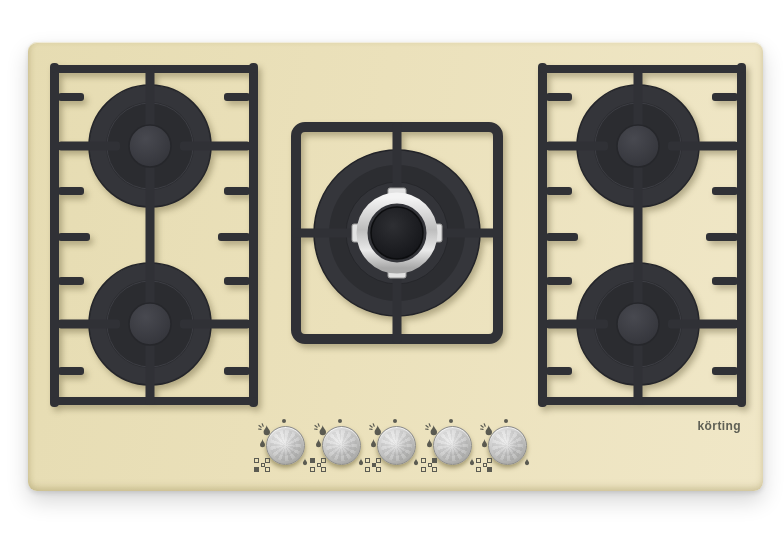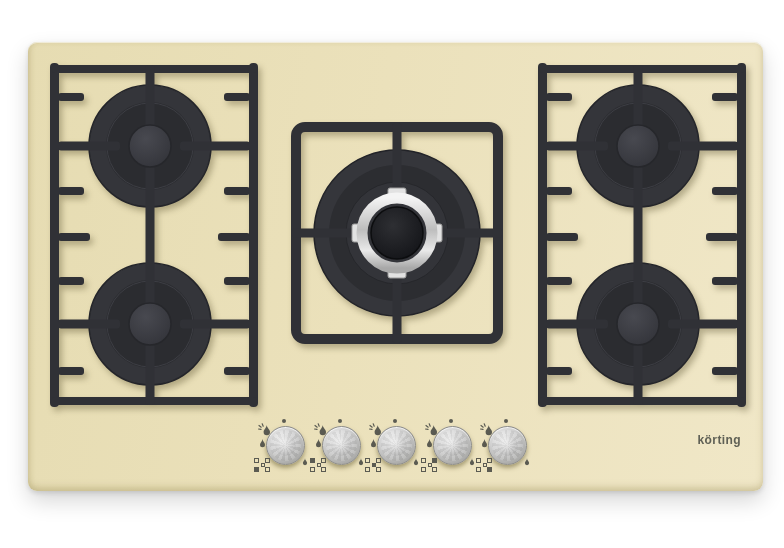--- a/index.html
+++ b/index.html
@@ -32,21 +32,21 @@
   .icon-flame-high{position:absolute;left:1px;top:9px;}
   .icon-flame-low{position:absolute;left:2px;top:25px;}
   .icon-drip{position:absolute;left:45px;top:44px;}
   .ind{position:absolute;left:-3px;top:44px;width:17px;height:14px;}
   .ind .cell{position:absolute;width:5px;height:5px;border:1px solid #5b5b52;box-sizing:border-box;background:transparent;}
   .ind .cell.c{width:4px;height:4px;left:6.5px;top:4.5px;}
   .ind .cell.tl{left:0;top:0}.ind .cell.tr{left:11px;top:0}
   .ind .cell.bl{left:0;top:9px}.ind .cell.br{left:11px;top:9px}
   .ind .cell.filled{background:#5b5b52;}
 
-  .logo{position:absolute;right:43px;top:433px;font-size:12px;font-weight:bold;
+  .logo{position:absolute;right:43px;top:419px;font-size:12px;font-weight:bold;
         letter-spacing:.4px;color:#5f6055;}
 </style>
 </head>
 <body>
 
 <div class="stage">
 
   <div class="panel"></div>
 
   <svg id="grate-left" class="grate-svg" width="232" height="356" viewBox="0 0 232 356">

